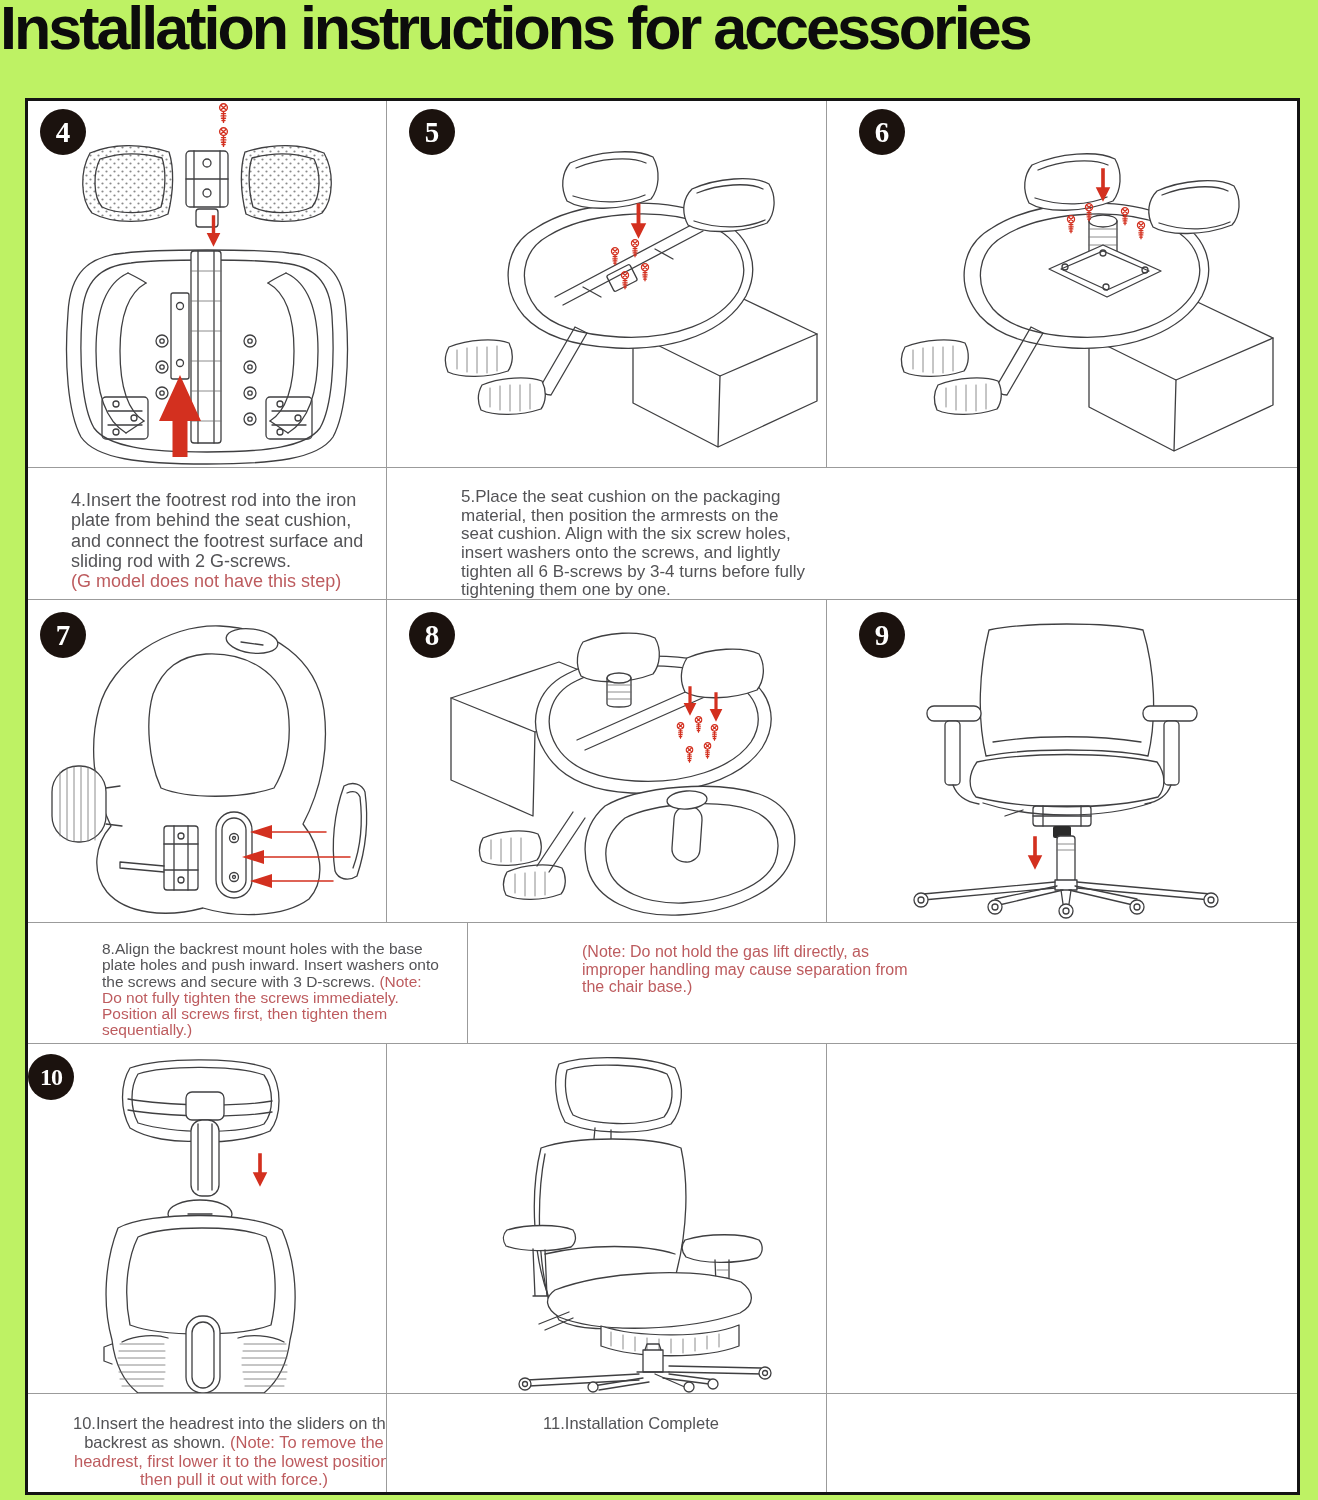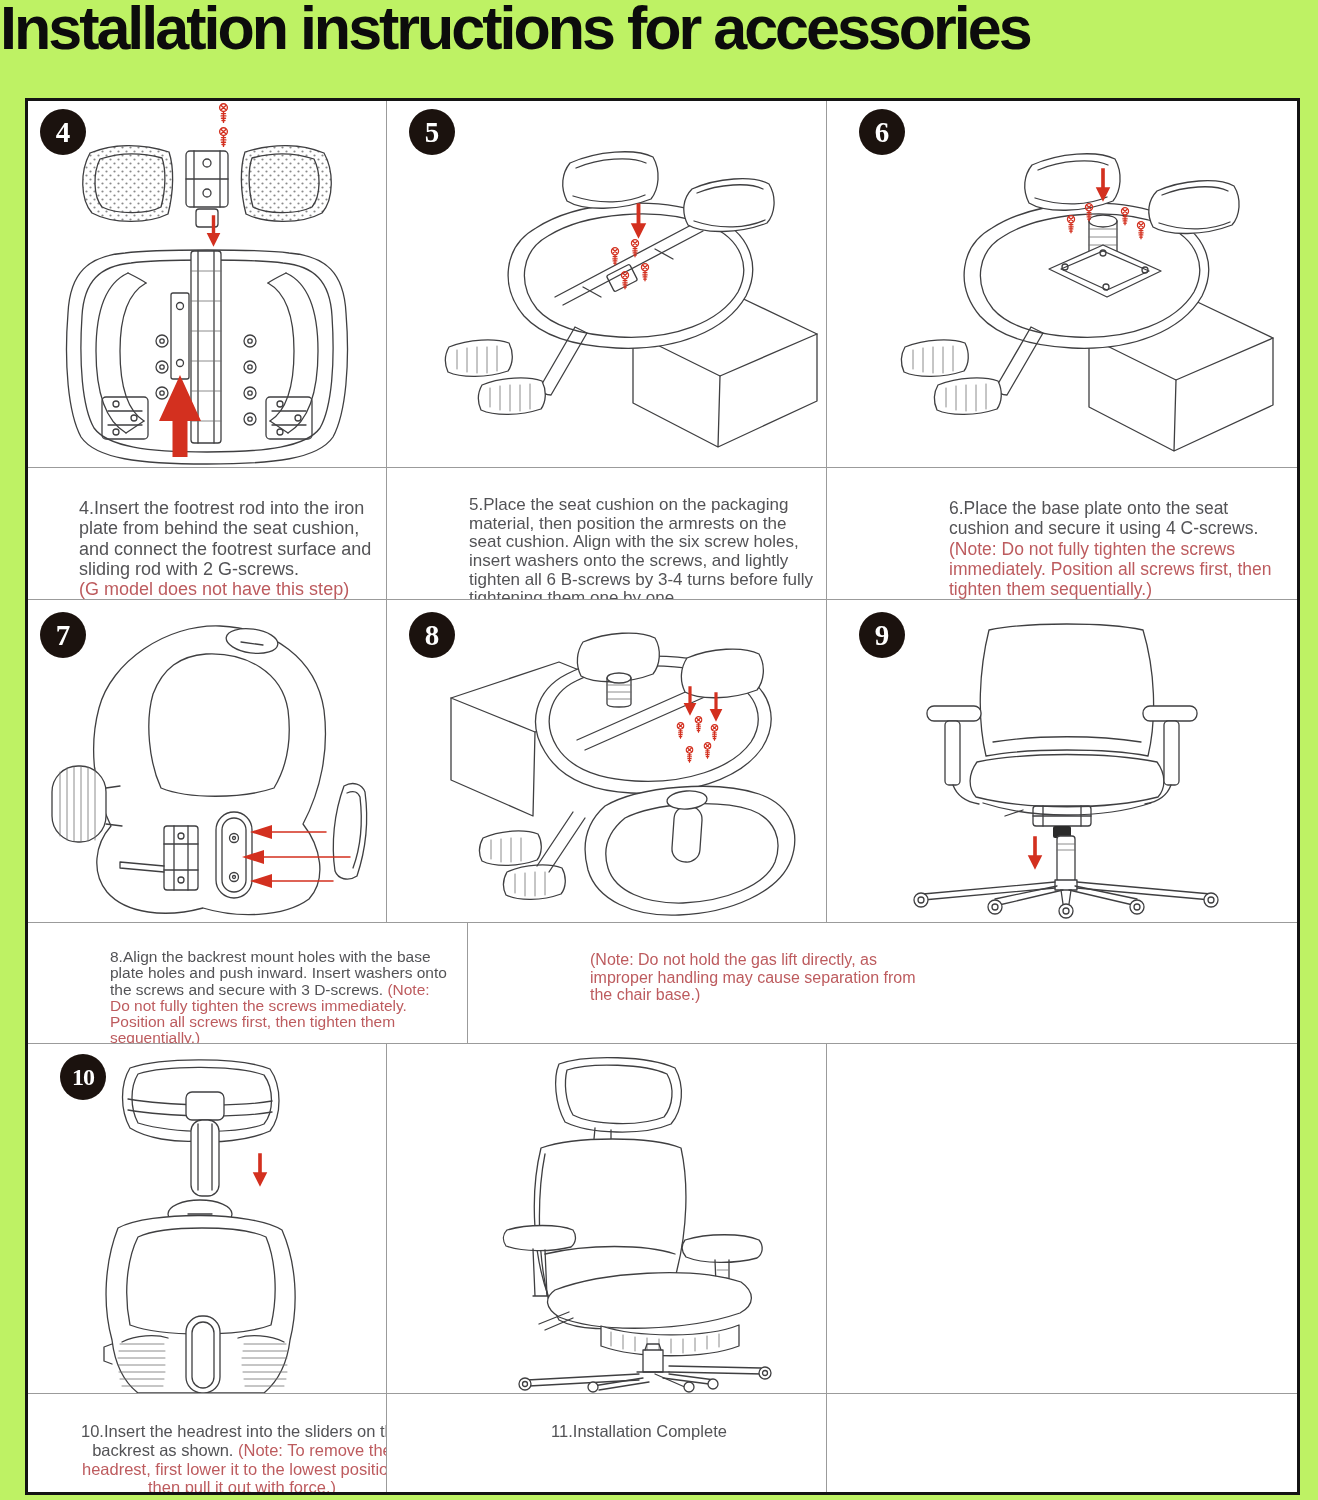--- a/index.html
+++ b/index.html
@@ -15,22 +15,22 @@
   .c1{width:358px;} .c2{width:439px;} .c3{width:470px;}
   .h-il1{height:366px;} .h-tx1{height:131px;}
   .h-il2{height:322px;} .h-tx2{height:120px;}
   .h-il3{height:349px;} .h-tx3{height:98px;}
   .badge{position:absolute;width:46px;height:46px;border-radius:50%;background:#1b120e;color:#fff;
          display:flex;align-items:center;justify-content:center;
          font-family:"Liberation Serif",serif;font-weight:bold;font-size:29px;z-index:2;}
   .badge.b10{font-size:24px;letter-spacing:-1px;}
   .pos-a{left:12px;top:8px;} .pos-b{left:22px;top:8px;} .pos-c{left:32px;top:8px;}
   .pos-d{left:12px;top:12px;} .pos-e{left:22px;top:12px;} .pos-f{left:32px;top:12px;}
-  .pos-g{left:32px;top:10px;}
-  .txt{margin:16px;color:#535356;}
+  .pos-g{left:0;top:10px;}
+  .txt{margin:8px;color:#535356;}
   .note{color:#bd5b5e;}
   .note-block{display:block;}
   .t4{padding:14px 0 0 35px;font-size:18px;line-height:1.13;width:312px;}
   .t5{padding:12px 0 0 66px;font-size:17px;line-height:1.1;width:345px;}
   .t6{padding:14px 0 0 106px;font-size:17.5px;line-height:1.16;width:330px;}
   .t7{padding:14px 0 0 35px;font-size:19.5px;line-height:1.24;width:300px;}
   .t8{padding:10px 0 0 66px;font-size:15.5px;line-height:1.05;width:340px;}
   .t9{padding:12px 0 0 106px;font-size:16px;line-height:1.1;width:330px;}
   .t10{padding:12px 0 0 32px;font-size:16.5px;line-height:1.14;width:332px;}
   .t11{padding:12px 0 0 66px;font-size:16.5px;width:340px;}
@@ -188,23 +188,20 @@
       </div>
     </div>
 
     <div class="band">
       <div class="cell c1 h-tx1">
         <p class="txt t4"><span>4.Insert the footrest rod into the iron plate from behind the seat cushion, and connect the footrest surface and sliding rod with 2 G-screws.</span><span class="note note-block">(G model does not have this step)</span></p>
       </div>
       <div class="cell c2 h-tx1">
         <p class="txt t5"><span>5.Place the seat cushion on the packaging material, then position the armrests on the seat cushion. Align with the six screw holes, insert washers onto the screws, and lightly tighten all 6 B-screws by 3-4 turns before fully tightening them one by one.</span> <span class="note"></span></p>
       </div>
-      <div class="cell c3 h-tx1">
-        <p class="txt t6"><span>6.Place the base plate onto the seat cushion and secure it using 4 C-screws.</span> <span class="note">(Note: Do not fully tighten the screws immediately. Position all screws first, then tighten them sequentially.)</span></p>
-      </div>
     </div>
 
     <div class="band">
       <div class="cell c1 h-il2">
         <div class="badge pos-d">7</div>
         <svg class="illus" width="358" height="322" viewBox="0 0 358 322">
           <path class="lnw" d="M192 26 C244 28 288 58 296 110 C301 150 293 190 275 224 C293 247 299 279 281 299 C255 318 208 318 175 308 C138 318 98 314 79 292 C63 272 67 244 83 226 C65 190 61 145 71 108 C83 62 138 24 192 26 Z"></path>
           <path class="lnw" d="M178 54 C218 52 254 72 260 110 C264 142 258 168 246 188 C214 199 160 199 133 188 C121 162 117 122 125 94 C135 68 152 56 178 54 Z"></path>
           <ellipse class="lnw" cx="224" cy="41" rx="26" ry="12" transform="rotate(8 224 41)"></ellipse>
           <path class="ln" d="M213 42 l22 3"></path>

